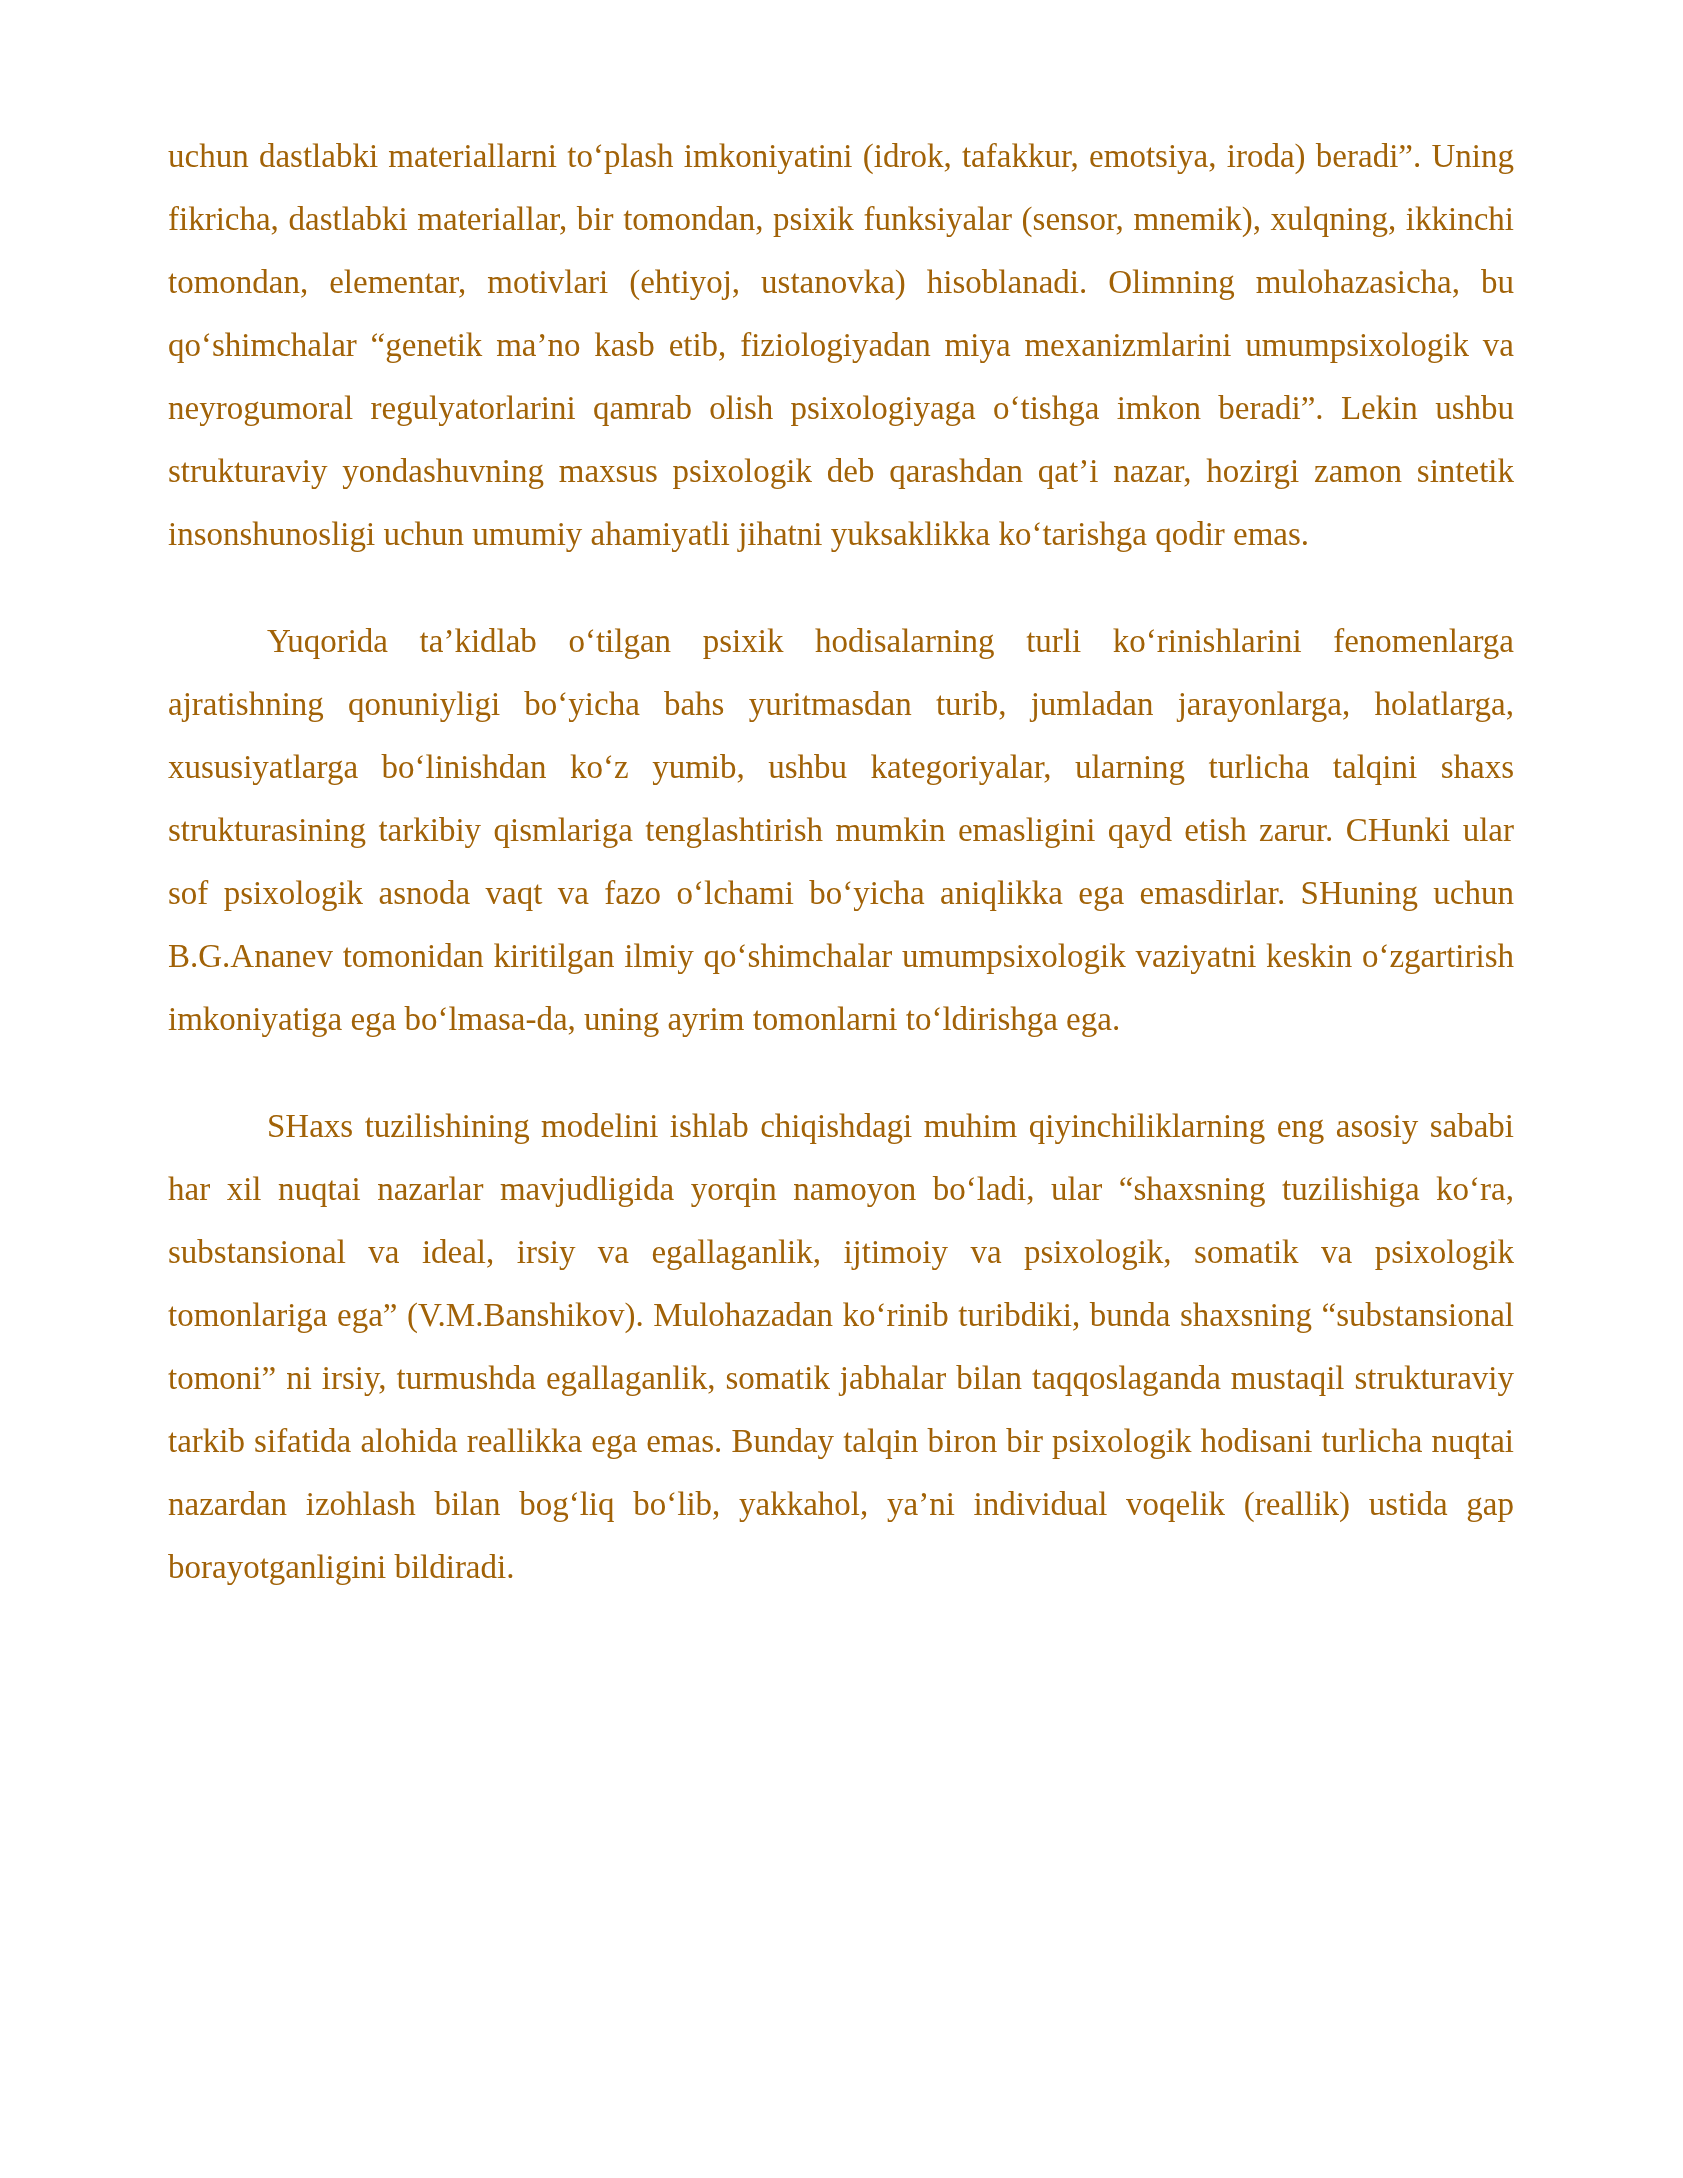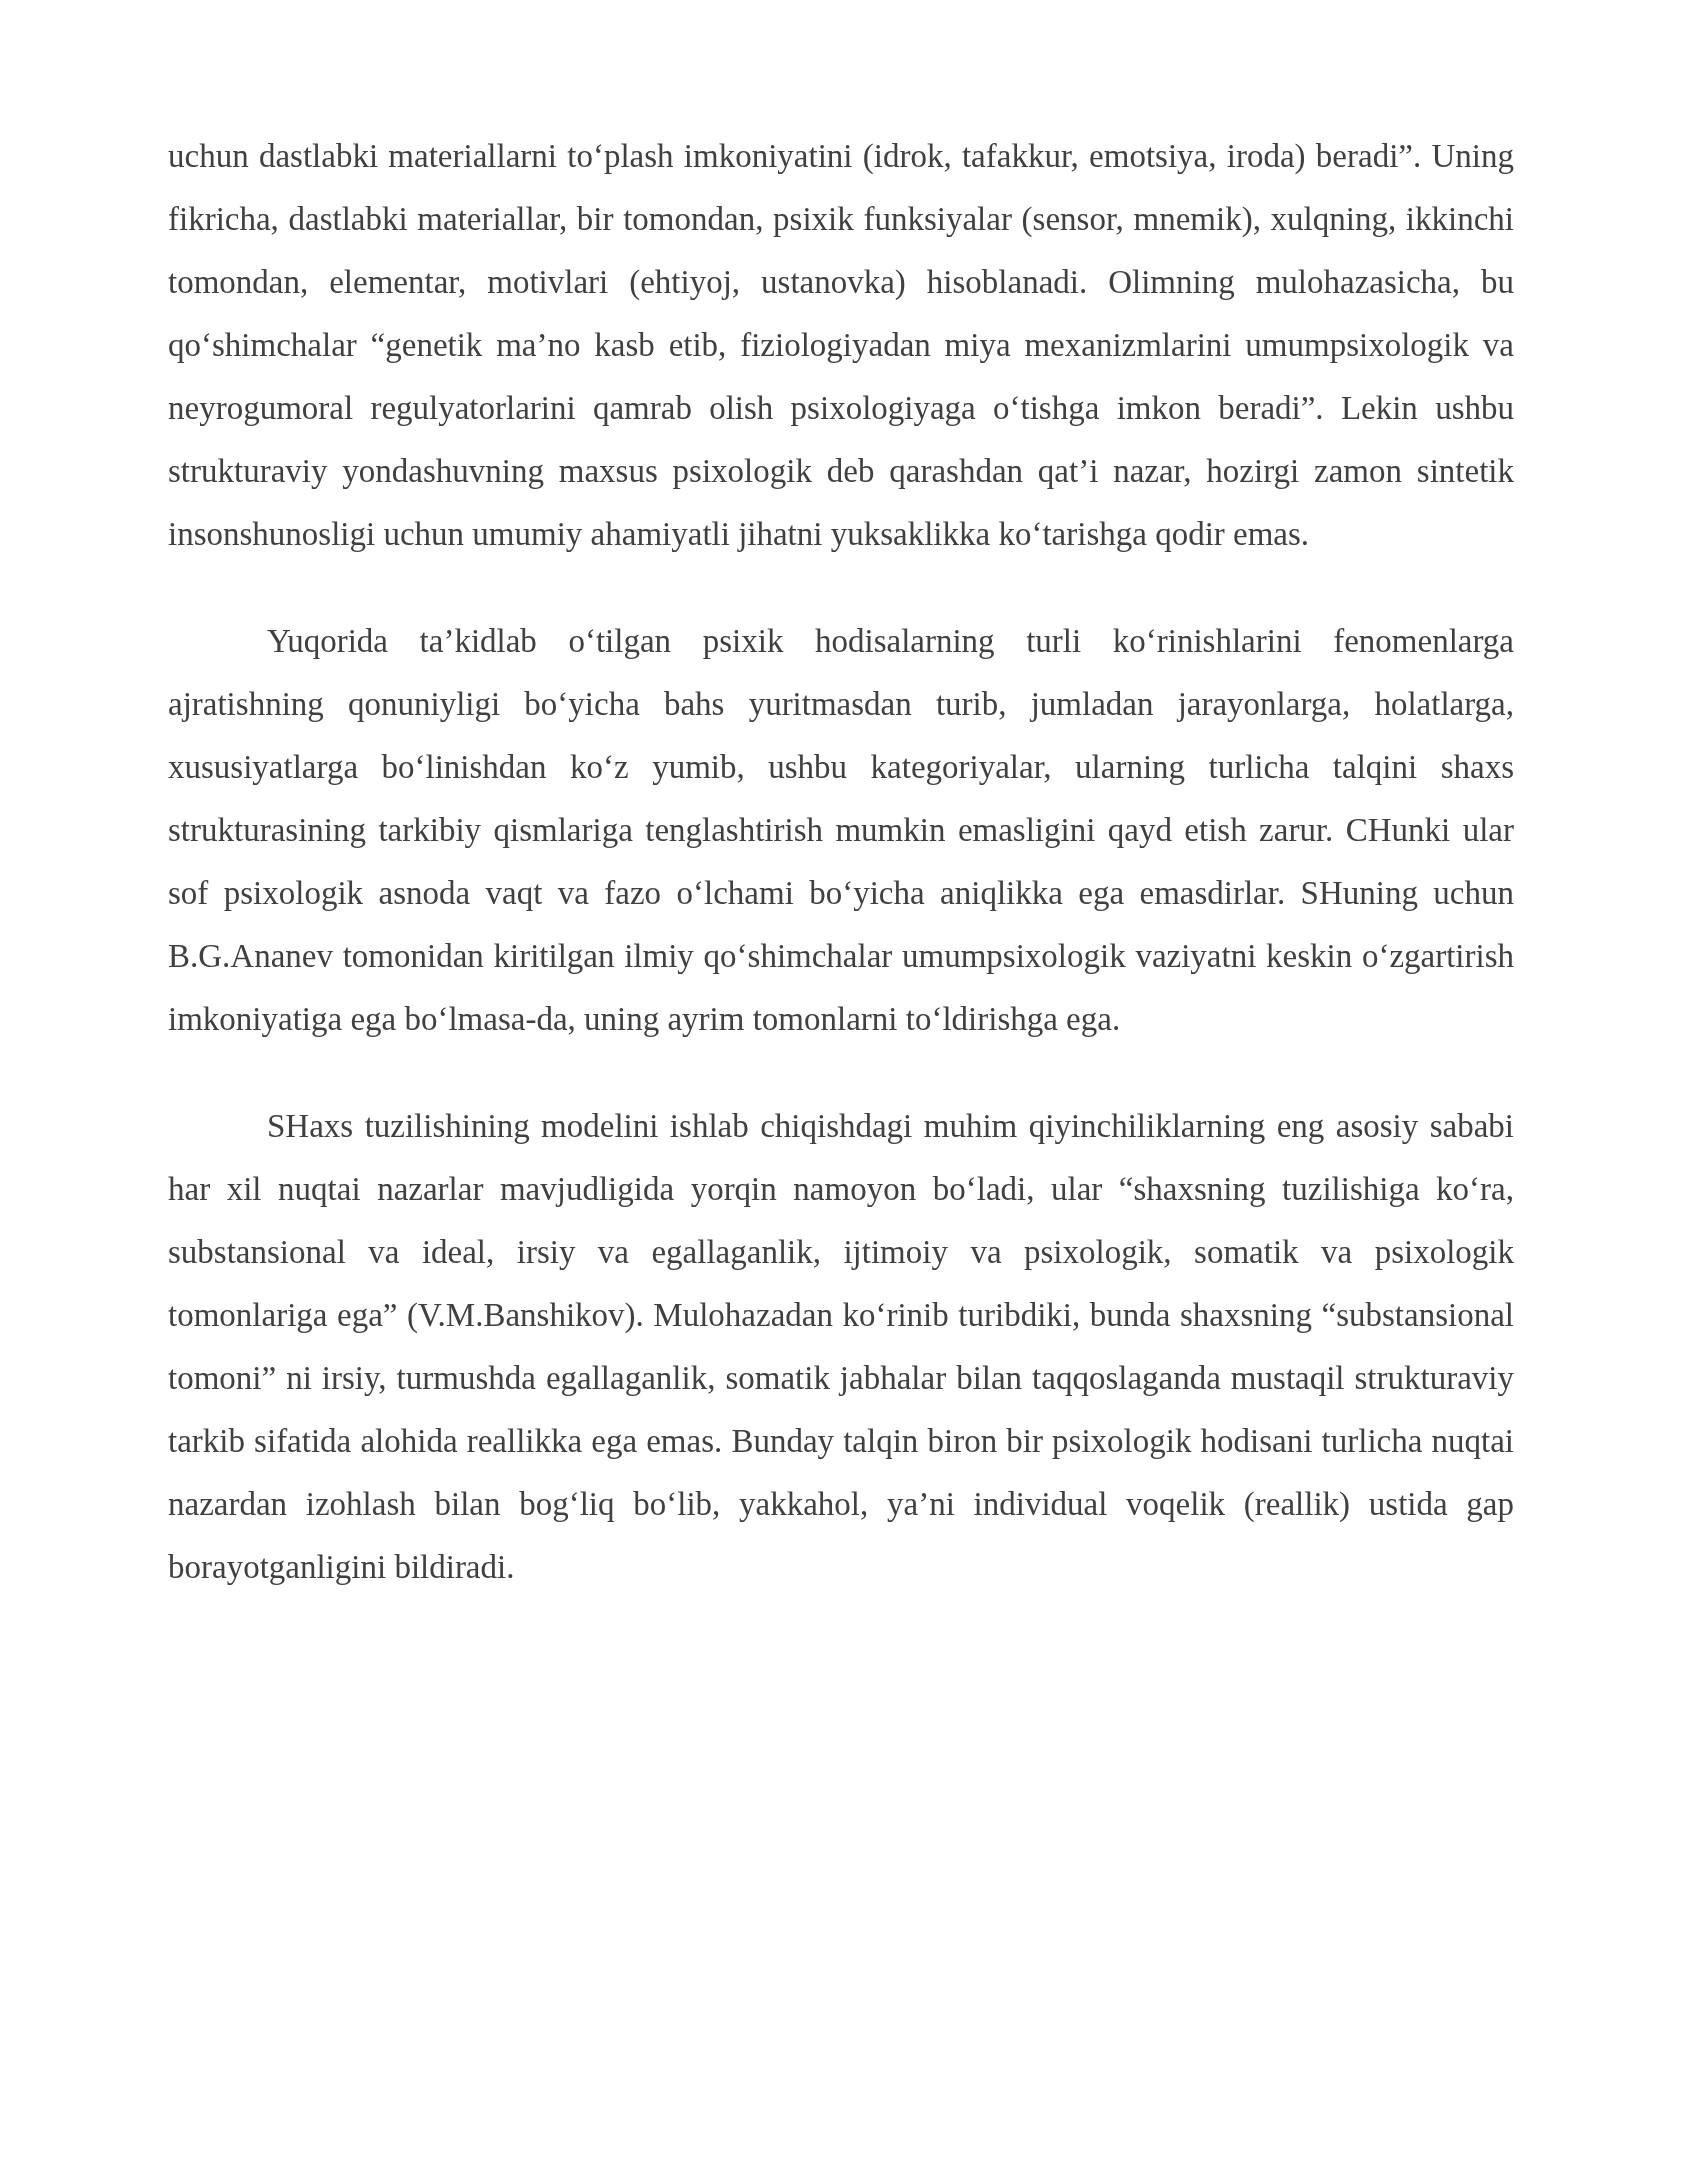--- a/index.html
+++ b/index.html
@@ -14,21 +14,21 @@
     background: #ffffff;
     box-sizing: border-box;
     padding: 125px 168px 0 168px;
     overflow: hidden;
   }
   .textblock {
     width: 1346px;
     font-family: "Liberation Serif", "DejaVu Serif", serif;
     font-size: 33px;
     line-height: 63px;
-    color: #404040;
+    color: #a16207;
     text-align: justify;
   }
   .para {
     margin: 0 0 44px 0;
   }
   .para.indented {
     text-indent: 99px;
   }
 </style>
 </head>

